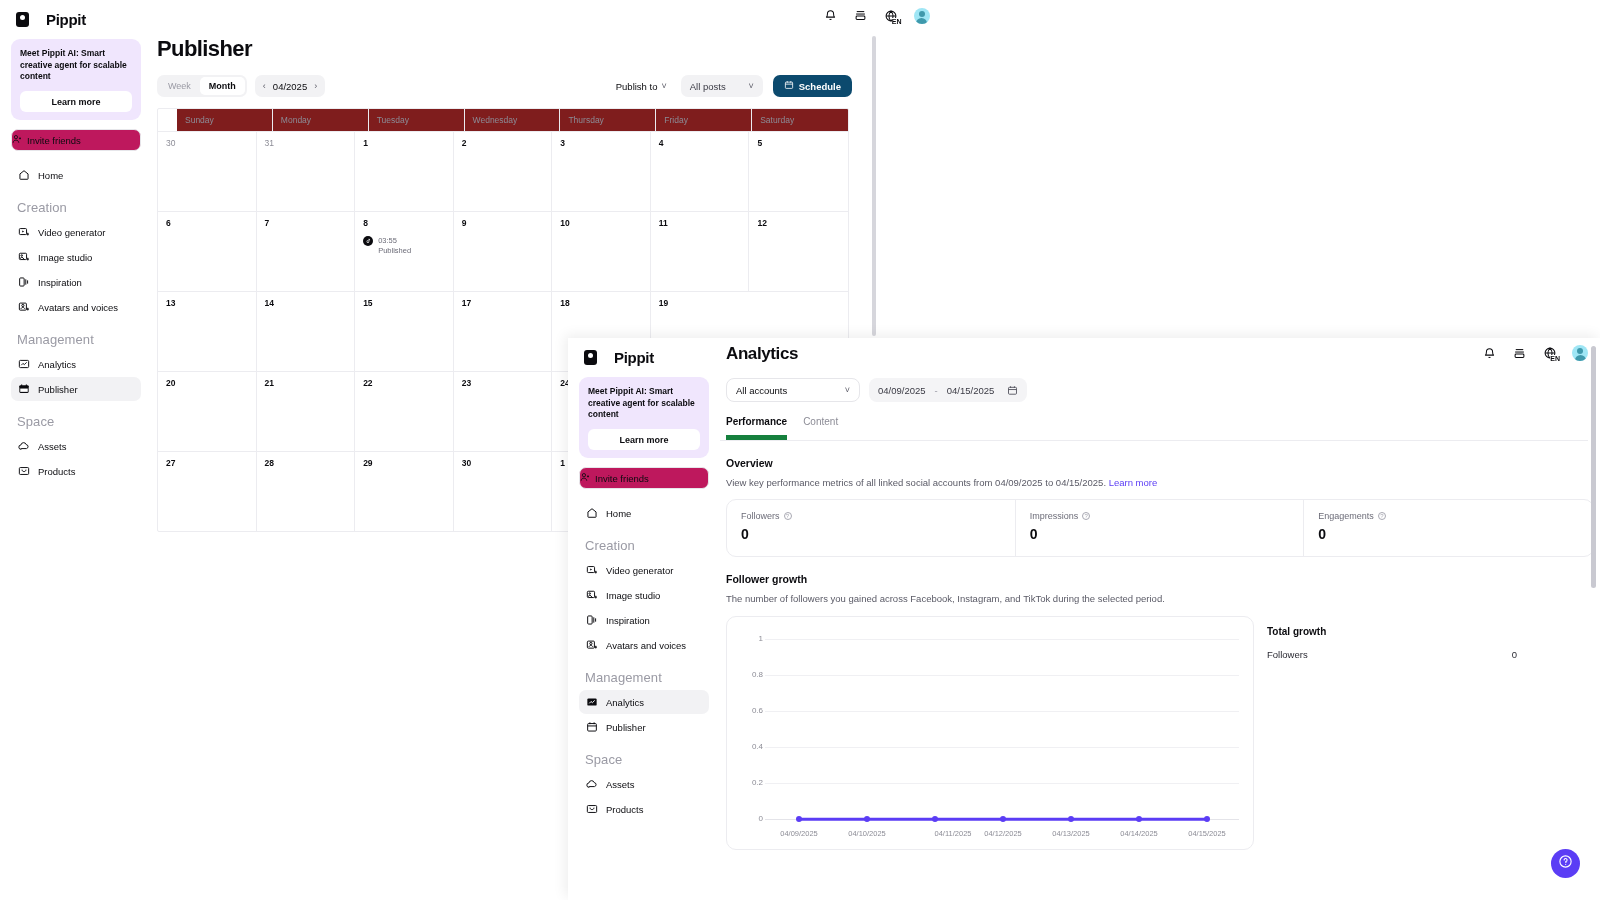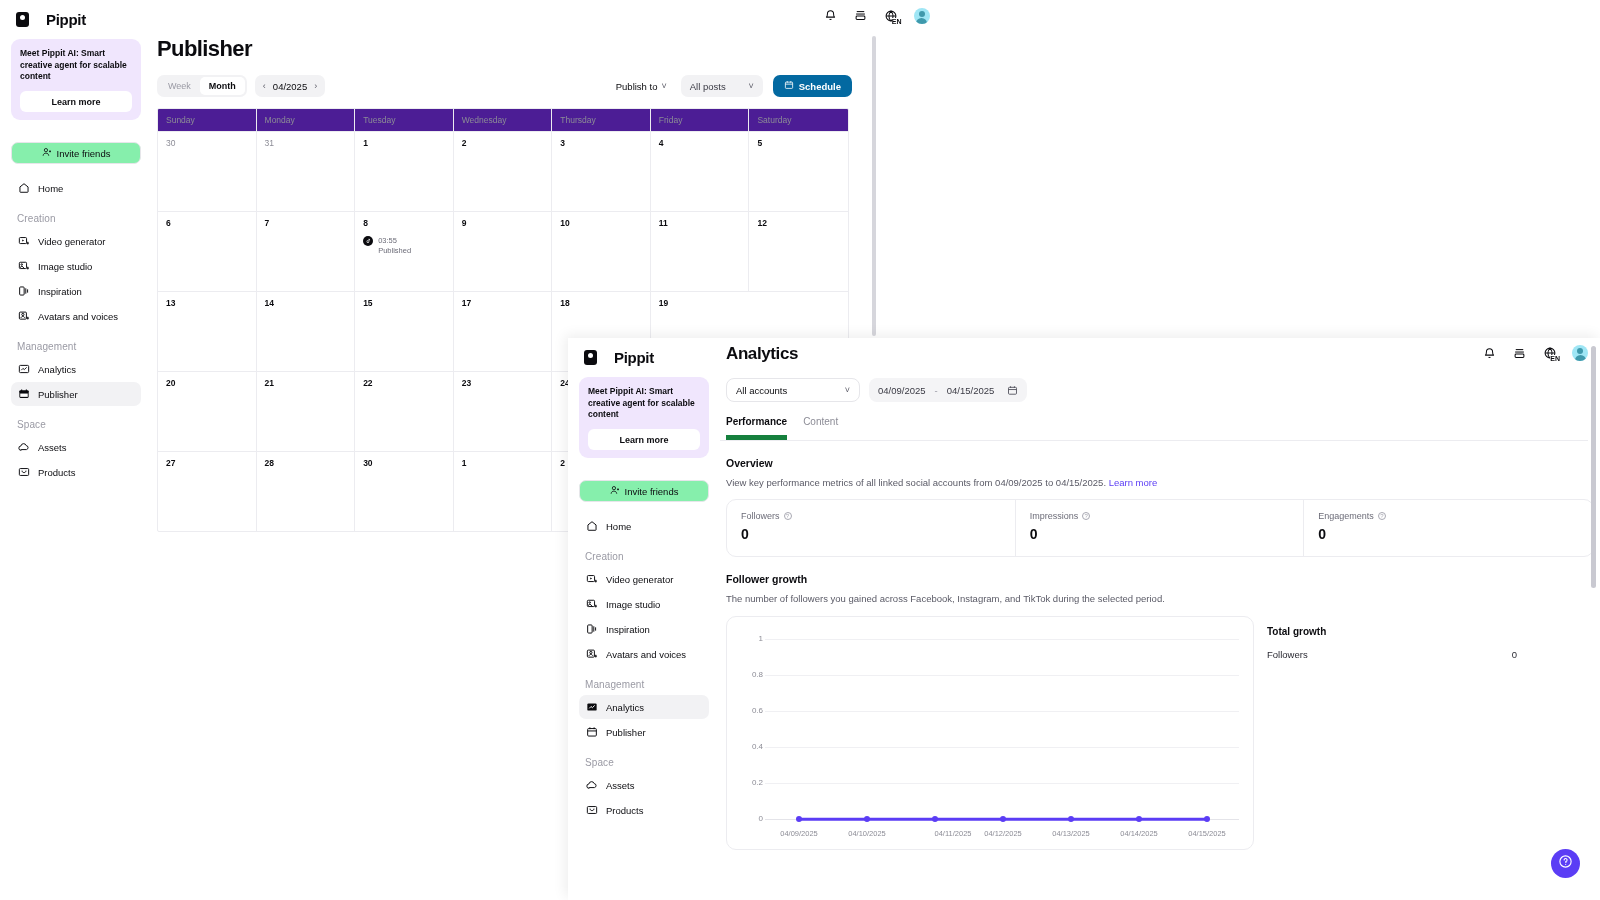--- a/index.html
+++ b/index.html
@@ -33,28 +33,28 @@
   .promo {
     margin-top: 9px; background:#f0e6fd; border-radius: 9px; padding: 9px 9px 8px 9px;
   }
   .promo-text { font-size: 8.5px; line-height: 1.38; font-weight: 700; color:#0b0b0f; }
   .promo-btn {
     margin-top: 8px; width: 100%; height: 21px; background:#fff; border-radius: 6px;
     display:flex; align-items:center; justify-content:center;
     font-size: 9px; font-weight: 600; color:#0b0b0f; cursor:pointer;
   }
   .invite {
-    margin-top: 22px; width: 100%; height: 22px; background:#86efac; border:1px solid #e6e6ea;
-    border-radius: 7px; display:flex; align-items:center; justify-content:center; gap:5px;
+    margin-top: 9px; width: 100%; height: 22px; background:#be185d; border:1px solid #e6e6ea;
+    border-radius: 7px; display:flex; align-items:center; gap:5px;
     font-size: 9.5px; color:#0b0b0f; cursor:pointer;
   }
 
   .nav { margin-top: 4px; }
   .nav-group-label {
-    font-size: 10px; color:#9a9aa4; padding: 12px 6px 5px 6px; letter-spacing:.1px;
+    font-size: 13px; color:#9a9aa4; padding: 12px 6px 5px 6px; letter-spacing:.1px;
   }
   .nav-item {
     display:flex; align-items:center; gap:8px; height: 24px; padding: 0 6px;
     border-radius: 7px; font-size: 9.5px; color:#0b0b0f; cursor:pointer; margin-bottom:1px;
   }
   .nav-item.active { background:#f2f2f4; }
   .nav-ico { width:13px; height:13px; display:flex; align-items:center; justify-content:center; flex:0 0 13px; }
   .nav-ico svg { display:block; }
 
   
@@ -103,29 +103,29 @@
   .tb-spacer { flex: 1; }
   .publish-to {
     display:flex; align-items:center; gap:4px; font-size:9.5px; cursor:pointer; margin-right: 14px;
   }
   .allposts {
     display:flex; align-items:center; justify-content:space-between; width: 82px; height:22px;
     background:#f2f2f4; border-radius:7px; padding: 0 9px; font-size:9.5px; cursor:pointer;
     margin-right: 10px; color:#3a3a44;
   }
   .schedule {
-    display:flex; align-items:center; gap:5px; height:22px; background:#0369a1; color:#fff;
+    display:flex; align-items:center; gap:5px; height:22px; background:#0c4a6e; color:#fff;
     border-radius:7px; padding: 0 11px; font-size:9.5px; font-weight:600; cursor:pointer;
   }
 
   .calendar {
     margin: 11px 0 0 5px; width: 692px; border:1px solid #ececf0; border-left:1px solid #ececf0;
     border-radius: 2px; overflow:hidden; background:#fff;
   }
-  .cal-head { display:grid; grid-template-columns: repeat(7, 1fr); background:#4c1d95; }
+  .cal-head { display:grid; grid-template-columns: repeat(7, 1fr); background:#7f1d1d;margin-left:19px; }
   .cal-head div {
     font-size: 8.5px; color:#8c8c96; padding: 6px 8px; border-right:1px solid #ececf0;
   }
   .cal-head div:last-child { border-right:none; }
   .cal-row { display:grid; grid-template-columns: repeat(7, 1fr); border-top:1px solid #ececf0; }
   .cal-cell {
     min-height: 79px; border-right:1px solid #ececf0; padding: 6px 8px; position:relative;
   }
   .cal-cell:last-child { border-right:none; }
   .daynum { font-size: 8.5px; font-weight:600; color:#0b0b0f; }
@@ -518,20 +518,23 @@
               <div class="cal-cell">
                 <div class="daynum">26</div>
               </div>
             </div>
             <div class="cal-row">
               <div class="cal-cell">
                 <div class="daynum">27</div>
               </div>
               <div class="cal-cell">
                 <div class="daynum">28</div>
+              </div>
+              <div class="cal-cell">
+                <div class="daynum">29</div>
               </div>
               <div class="cal-cell">
                 <div class="daynum">30</div>
               </div>
               <div class="cal-cell">
                 <div class="daynum">1</div>
               </div>
               <div class="cal-cell">
                 <div class="daynum">2</div>
               </div>

